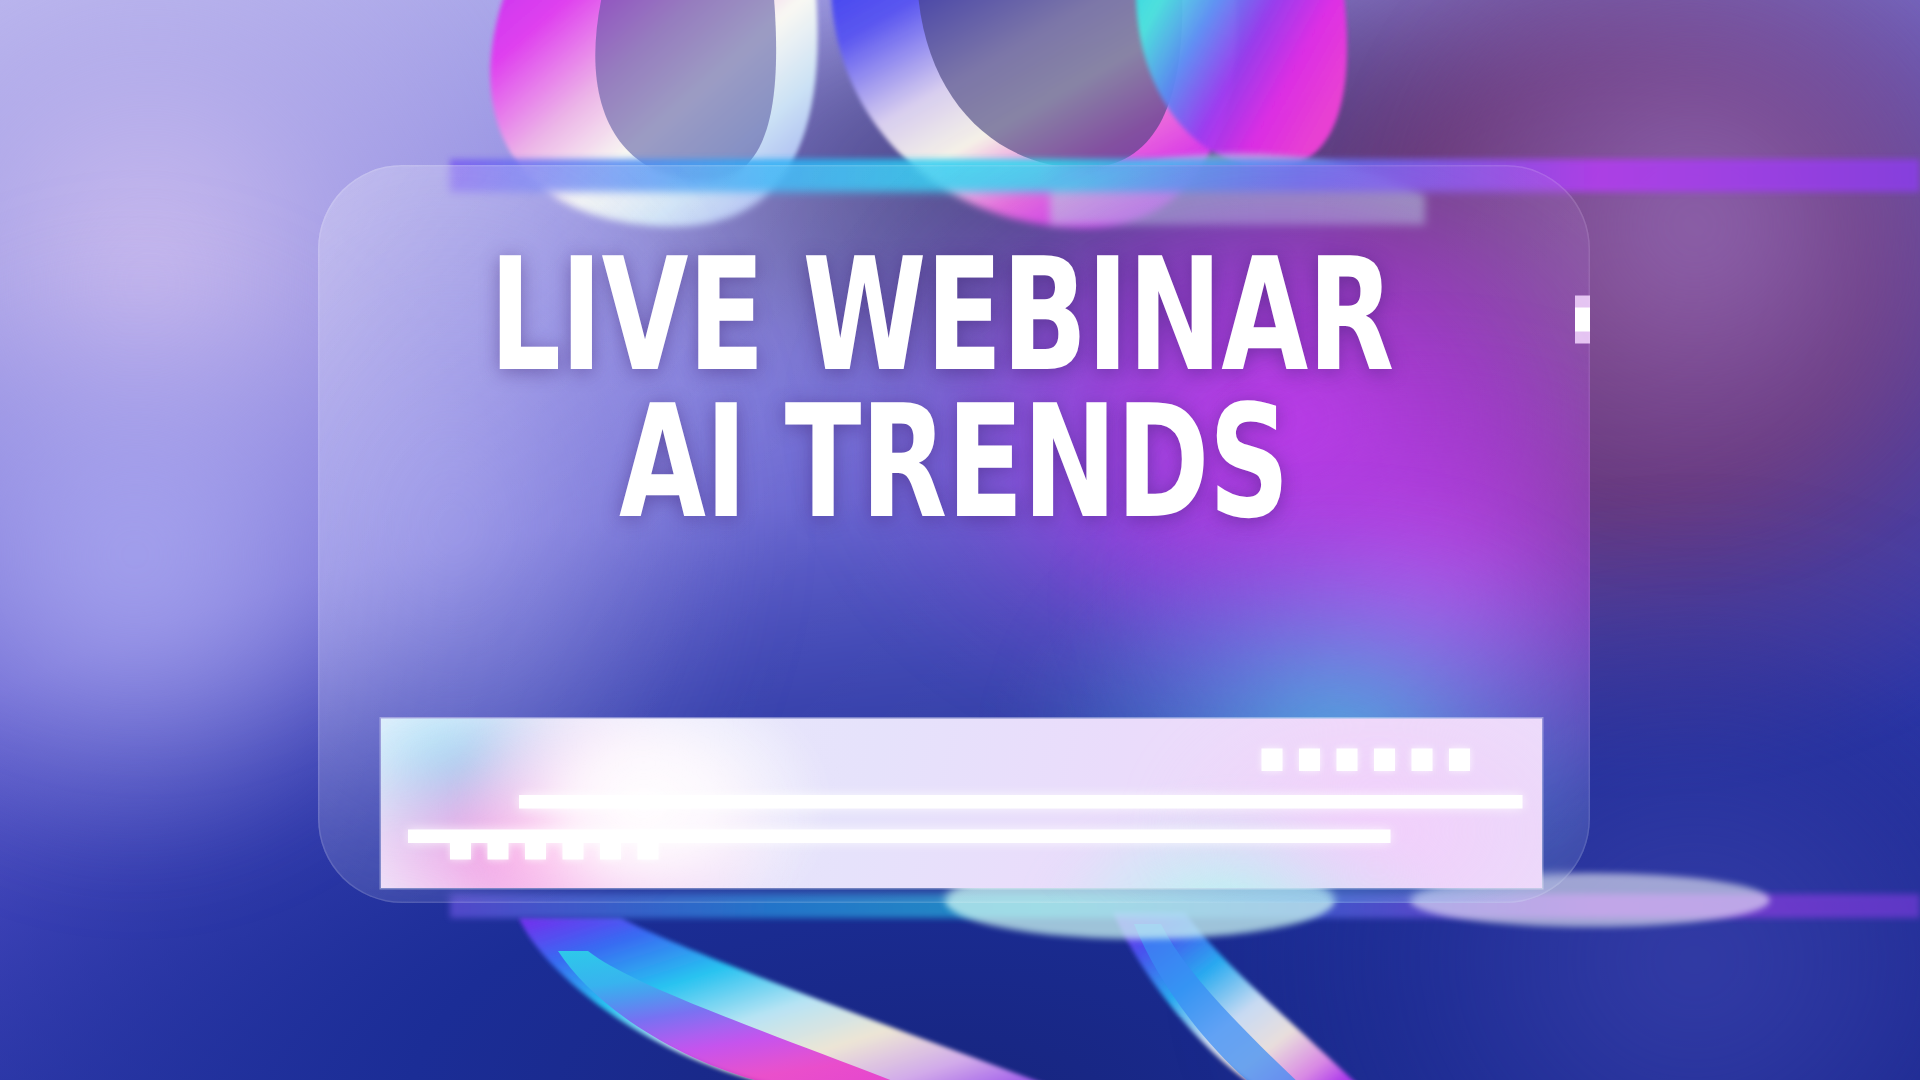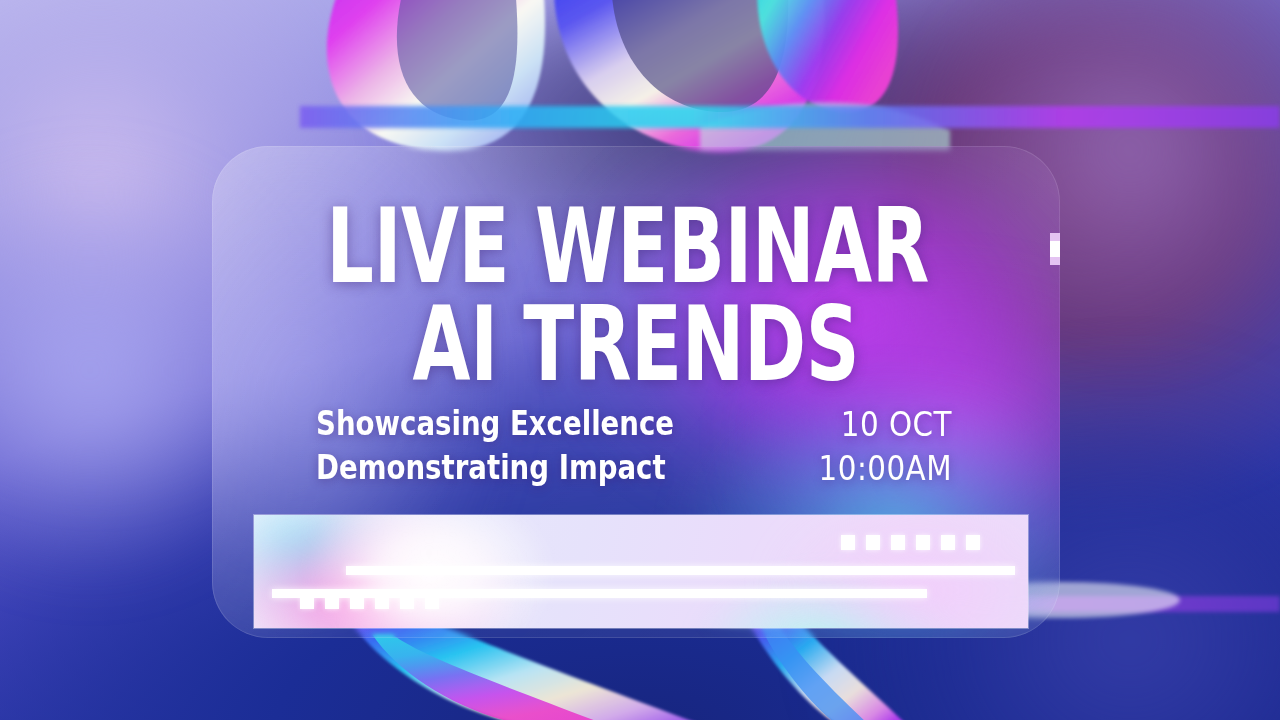--- a/index.html
+++ b/index.html
@@ -83,21 +83,20 @@
     position: absolute;
     left: 212px;
     top: 110px;
     width: 848px;
     height: 492px;
     border-radius: 56px;
     background: linear-gradient(135deg, rgba(255,255,255,0.13) 0%, rgba(255,255,255,0.05) 45%, rgba(255,255,255,0.10) 100%);
     box-shadow: inset 0 0 0 1px rgba(255,255,255,0.12);
     overflow: hidden;
     backdrop-filter: blur(2px);
-    margin-top: 36px;
   }
   .card-glow-purple {
     position: absolute;
     left: 330px; top: -60px;
     width: 620px; height: 460px;
     background: radial-gradient(closest-side, rgba(196,58,240,0.92) 0%, rgba(176,52,230,0.62) 42%, rgba(150,60,215,0.18) 74%, rgba(150,60,215,0) 100%);
     filter: blur(18px);
   }
   .card-glow-magenta {
     position: absolute;
@@ -409,30 +408,20 @@
 
       <div class="headline-row">
         <div class="sq-left"></div>
         <div class="headline1">LIVE WEBINAR</div>
         <div class="sq-right-wrap">
           <div class="sq-right-inner"></div>
         </div>
       </div>
       <div class="headline2">AI TRENDS</div>
 
-      <div class="mid-row">
-        <div class="sub-block">
-          <div>Showcasing Excellence</div>
-          <div>Demonstrating Impact</div>
-        </div>
-        <div class="date-block">
-          <div>10 OCT</div>
-          <div>10:00AM</div>
-        </div>
-      </div>
 
       <div id="panel">
         <div class="panel-glow-cyan"></div>
         <div class="panel-glow-pink"></div>
         <div class="panel-glow-white"></div>
         <div class="panel-glow-mint"></div>
         <div class="panel-glow-lav"></div>
 
         <div class="panel-inner">
           <div class="dot-row top">

